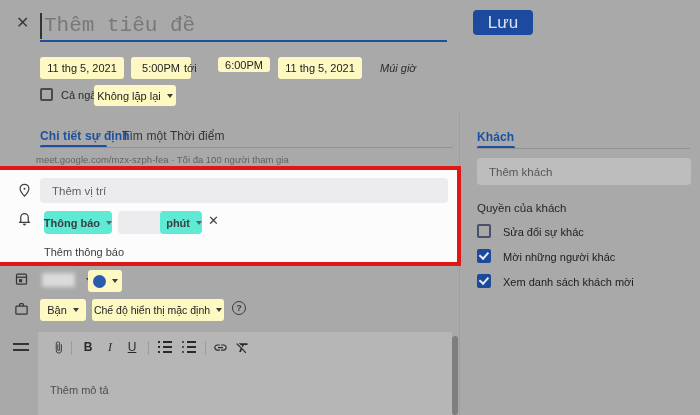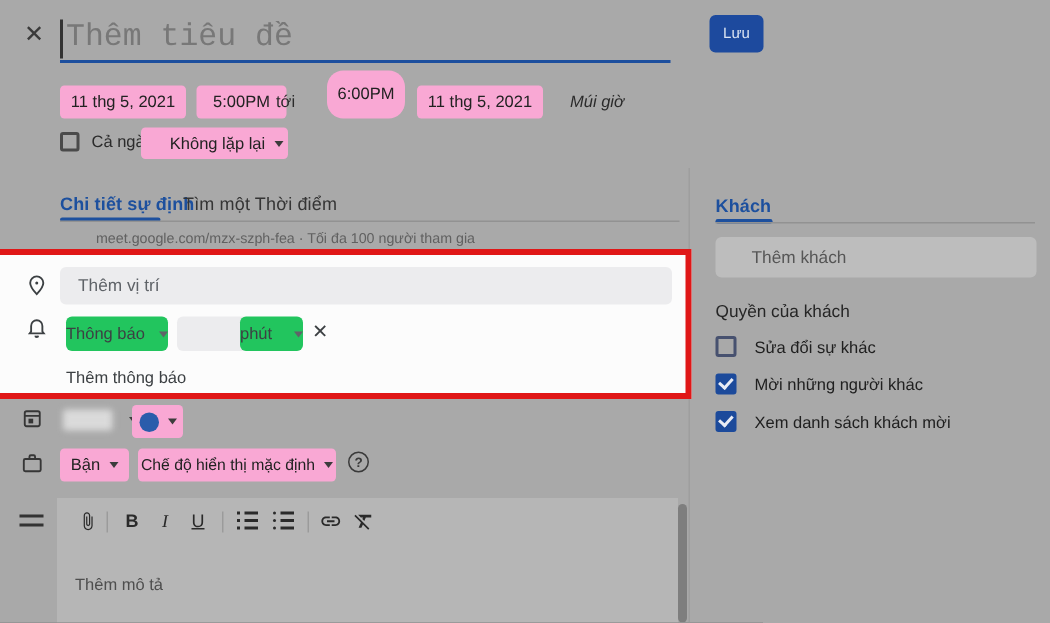--- a/index.html
+++ b/index.html
@@ -4,40 +4,40 @@
 <style>
   html,body{margin:0;padding:0;background:#888;}
   #app{position:relative;width:700px;height:415px;overflow:hidden;
        background:#a9a9a9;font-family:"Liberation Sans",sans-serif;
        -webkit-font-smoothing:antialiased;}
   .abs{position:absolute;}
   .txt{color:#2b2b2b;font-size:11px;white-space:nowrap;}
 
   
   .chip{position:absolute;display:flex;align-items:center;justify-content:center;
-        background:#f9a8d4;border-radius:3px;color:#222;font-size:11px;
+        background:#fef9c3;border-radius:3px;color:#222;font-size:11px;
         white-space:nowrap;cursor:pointer;}
   .caret{width:0;height:0;border-left:3.5px solid transparent;
          border-right:3.5px solid transparent;border-top:4px solid #3c3c3c;
          display:inline-block;margin-left:6px;}
   .ico{color:#363636;}
 
   
-  .chip-in{position:absolute;display:flex;align-items:center;justify-content:space-between;
-        background:#22c55e;border-radius:4px;color:#3c4043;font-size:11px;
-        white-space:nowrap;cursor:pointer;}
+  .chip-in{position:absolute;display:flex;align-items:center;justify-content:flex-end;
+        background:#5eead4;border-radius:4px;color:#3c4043;font-size:11px;
+        white-space:nowrap;cursor:pointer;font-weight:bold;}
   .chip-in .caret{border-top-color:#5f6368;}
 
   input{font-family:"Liberation Sans",sans-serif;border:none;outline:none;box-sizing:border-box;}
 
   #title-input{background:transparent;font-size:21px;color:#787878;padding:0;}
   #title-input::placeholder{color:#787878;opacity:1;}
   #location-input{background:#ececee;border-radius:4px;font-size:11.5px;color:#5f6368;padding:0 12px;}
   #location-input::placeholder{color:#5f6368;opacity:1;}
-  #guest-input{background:#bdbdbd;border-radius:4px;font-size:11.5px;color:#565656;padding:0 24px;}
+  #guest-input{background:#bdbdbd;border-radius:4px;font-size:11.5px;color:#565656;padding:0 12px;}
   #guest-input::placeholder{color:#565656;opacity:1;}
   #minutes-input{background:#ececee;border-radius:4px;font-size:11px;color:#3c4043;padding:0 24px;}
 
   .cb{position:absolute;width:13px;height:13px;border-radius:2px;box-sizing:border-box;cursor:pointer;}
   .cb.off-dim{border:2px solid #47516f;background:transparent;}
   .cb.on{background:#1c4a9b;}
   .cb.on::after{content:"";position:absolute;left:4px;top:1.2px;width:3.5px;height:7px;
         border:solid #e8ecf5;border-width:0 2px 2px 0;transform:rotate(42deg);}
 
   .tab{position:absolute;font-size:12px;font-weight:bold;letter-spacing:.1px;cursor:pointer;}
@@ -62,43 +62,43 @@
 <body>
 
 <div id="app">
 
   <div class="abs ico" style="left:16px;top:13px;font-size:16px;color:#3a3a3a;">✕</div>
 
   <input id="title-input" class="abs" type="text" style="left: 44px; top: 11px; width: 395px; height: 28px; font-family: Liberation Mono, monospace;" placeholder="Thêm tiêu đề">
   <div class="abs" style="left:40px;top:13px;width:1.5px;height:26px;background:#333;"></div>
   <div class="abs" style="left:40px;top:40px;width:407px;height:2px;background:#1d4f9e;"></div>
 
-  <div class="abs" style="left:473px;top:10px;width:36px;height:25px;background:#1d4a9e;border-radius:4px;
-              color:#dbe4f2;font-size:10px;display:flex;align-items:center;justify-content:center;cursor:pointer;">Lưu</div>
+  <div class="abs" style="left:473px;top:10px;width:60px;height:25px;background:#1d4a9e;border-radius:4px;
+              color:#dbe4f2;font-size:17px;display:flex;align-items:center;justify-content:center;cursor:pointer;">Lưu</div>
 
   <div class="chip" style="left:40px;top:57px;width:84px;height:22px;">11 thg 5, 2021</div>
   <div class="chip" style="left:131px;top:57px;width:60px;height:22px;">5:00PM</div>
   <div class="abs txt" style="left:184px;top:62px;">tới</div>
-  <div class="chip" style="left:218px;top:47px;width:52px;height:32px;border-radius:11px;">6:00PM</div>
+  <div class="chip" style="left:218px;top:57px;width:52px;height:15px;">6:00PM</div>
   <div class="chip" style="left:278px;top:57px;width:84px;height:22px;">11 thg 5, 2021</div>
   <div class="abs txt" style="left:380px;top:62px;cursor:pointer;font-style:italic;">Múi giờ</div>
 
   <div class="cb off-dim abs" style="left:40px;top:88px;border-color:#4a4a4a;"></div>
   <div class="abs txt" style="left:61px;top:89px;">Cả ngày</div>
-  <div class="chip" style="left:94px;top:85px;width:82px;height:21px;padding-left:16px;">
+  <div class="chip" style="left:94px;top:85px;width:82px;height:21px;">
     <span>Không lặp lại</span>
     <span class="caret"></span>
   </div>
 
   <div class="tab" style="left:40px;top:129px;color:#1d509e;">Chi tiết sự định</div>
   <div class="tab" style="left:122px;top:129px;color:#353535;font-weight:normal;">Tìm một Thời điểm</div>
   <div class="indicator" style="left:40px;top:145px;width:67px;"></div>
   <div class="divline" style="left:40px;top:147px;width:413px;"></div>
 
-  <div class="abs" style="left:64px;top:154px;font-size:9.5px;color:#616161;white-space:nowrap;">meet.google.com/mzx-szph-fea · Tối đa 100 người tham gia</div>
+  <div class="abs" style="left:36px;top:154px;font-size:9.5px;color:#616161;white-space:nowrap;">meet.google.com/mzx-szph-fea · Tối đa 100 người tham gia</div>
 
   <div class="abs" style="left:-5px;top:166px;width:458px;height:92px;border:4px solid #e01717;
               background:#fcfcfc;z-index:1;"></div>
 
   <svg class="abs" style="left:17px;top:183px;z-index:2;" width="15" height="15" viewBox="0 0 24 24" fill="none" stroke="#3c4043" stroke-width="2">
     <path d="M12 21s-7-7.6-7-12a7 7 0 0 1 14 0c0 4.4-7 12-7 12z"></path>
     <circle cx="12" cy="9" r="1.6" fill="#3c4043" stroke="none"></circle>
   </svg>
   <input id="location-input" class="abs" type="text" style="left: 40px; top: 178px; width: 408px; height: 25px; z-index: 2;" placeholder="Thêm vị trí">
 

